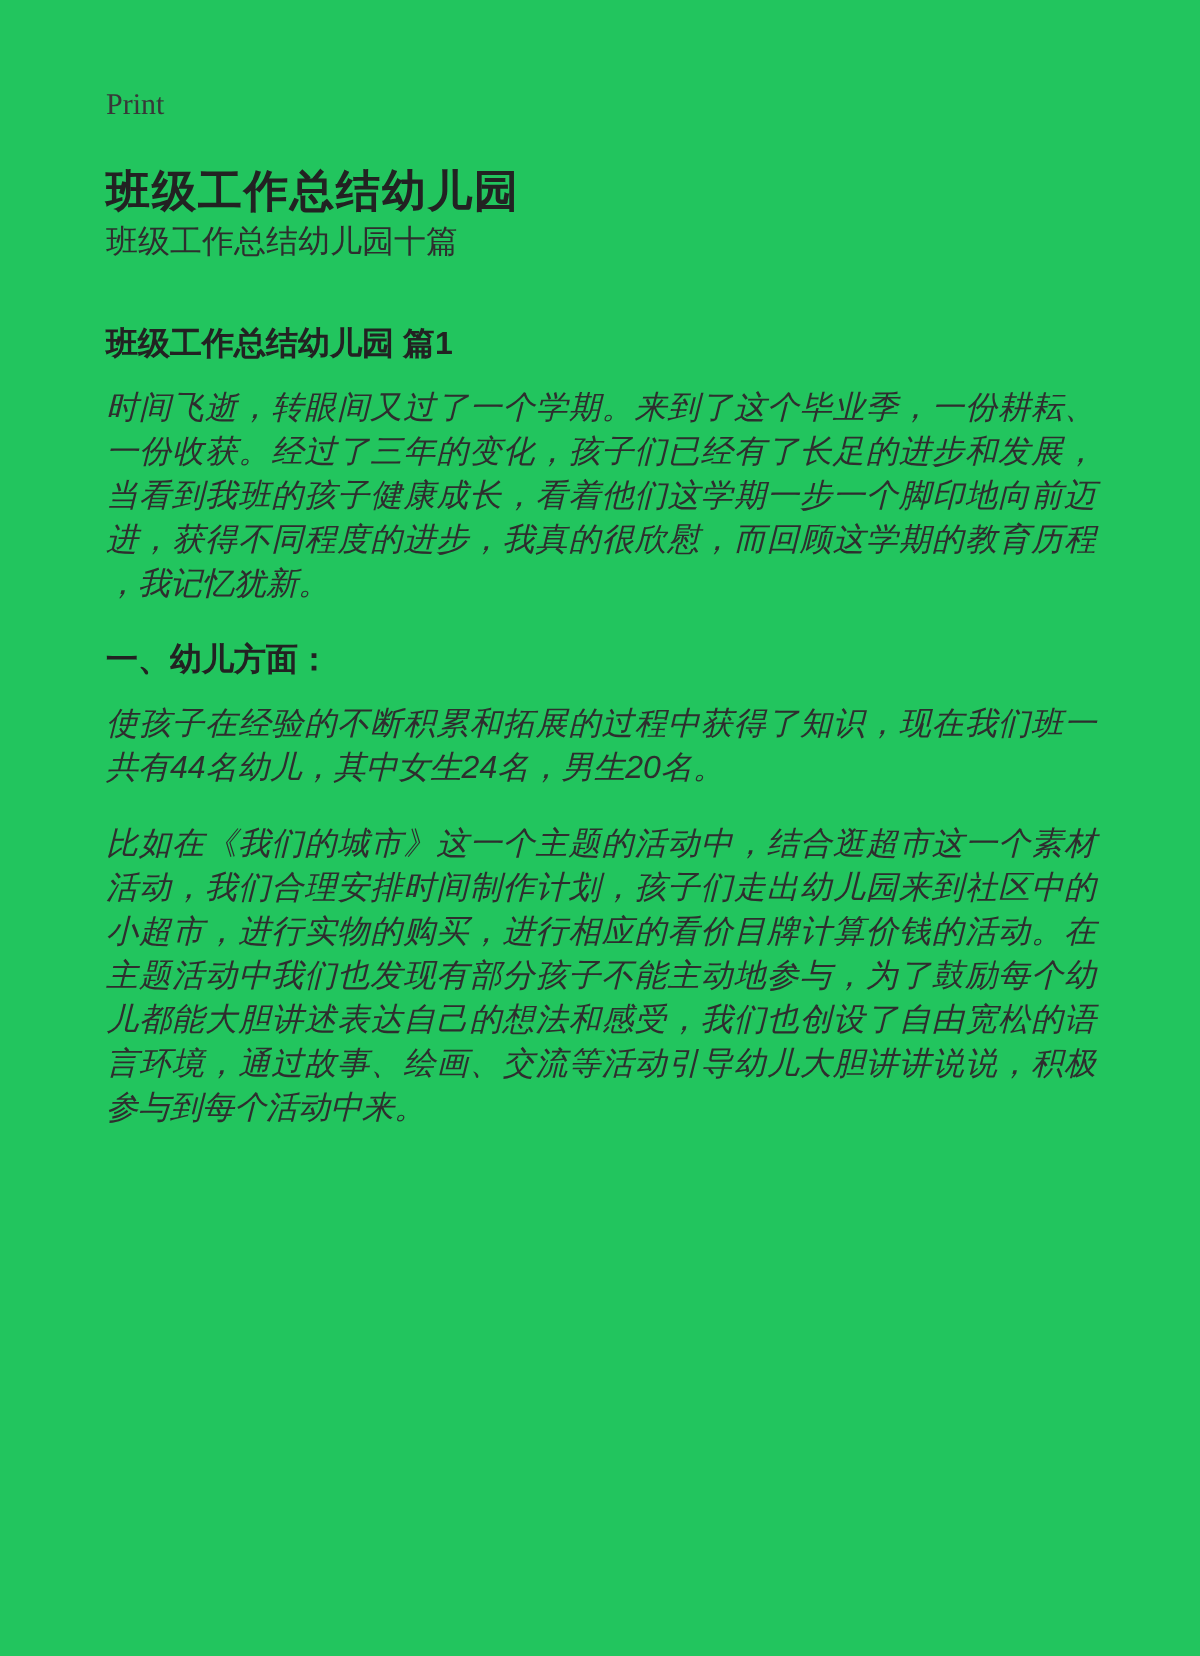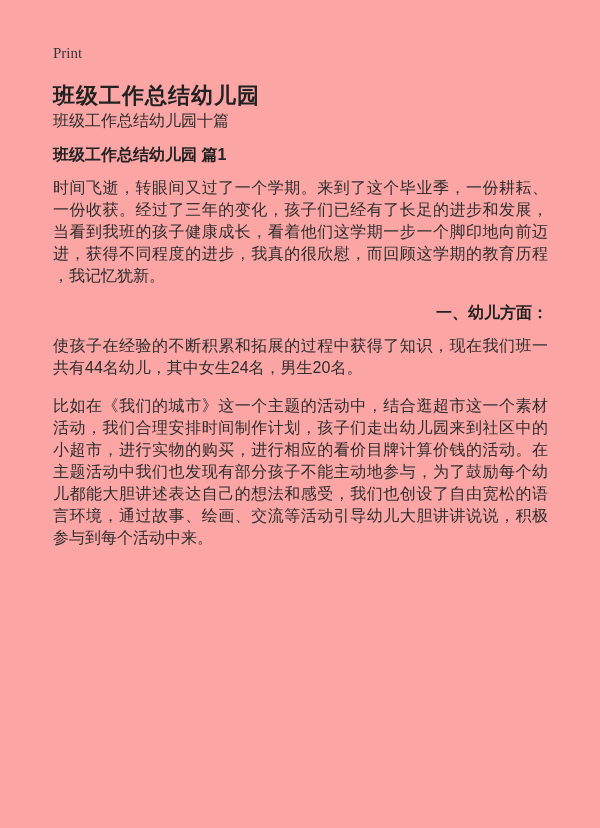--- a/index.html
+++ b/index.html
@@ -12,21 +12,21 @@
     height: 828px;
     overflow: hidden;
     font-family: "Liberation Sans", "DejaVu Sans", sans-serif;
     color: #2e2e2e;
   }
   .page {
     box-sizing: border-box;
     width: 600px;
     height: 828px;
     padding: 44px 52px 0 53px;
-    background: #fca5a5;
+    background: #22c55e;
   }
   .print-label {
     font-family: "Liberation Serif", "DejaVu Serif", serif;
     font-size: 15px;
     color: #383838;
     display: inline-block;
     cursor: pointer;
   }
   .doc-title {
     margin: 19px 0 0 0;
@@ -34,40 +34,40 @@
     font-size: 22px;
     font-weight: bold;
     letter-spacing: 1px;
     color: #222222;
   }
   .doc-subtitle {
     font-size: 16px;
     color: #2e2e2e;
   }
   .doc-heading {
-    margin-top: 13px;
+    margin-top: 30px;
     font-size: 16px;
     font-weight: bold;
     color: #222222;
   }
   .para {
     margin-top: 11px;
     font-size: 16px;
     line-height: 22px;
     text-align: justify;
     word-break: break-all;
     line-break: anywhere;
     color: #2e2e2e;
+    font-style: italic;
   }
   .section-heading {
     margin-top: 12px;
     font-size: 16px;
     font-weight: bold;
     color: #222222;
-    text-align: right;
   }
 </style>
 </head>
 <body>
 
 <div class="page">
 
   <span class="print-label">Print</span>
 
   <h1 class="doc-title">班级工作总结幼儿园</h1>

